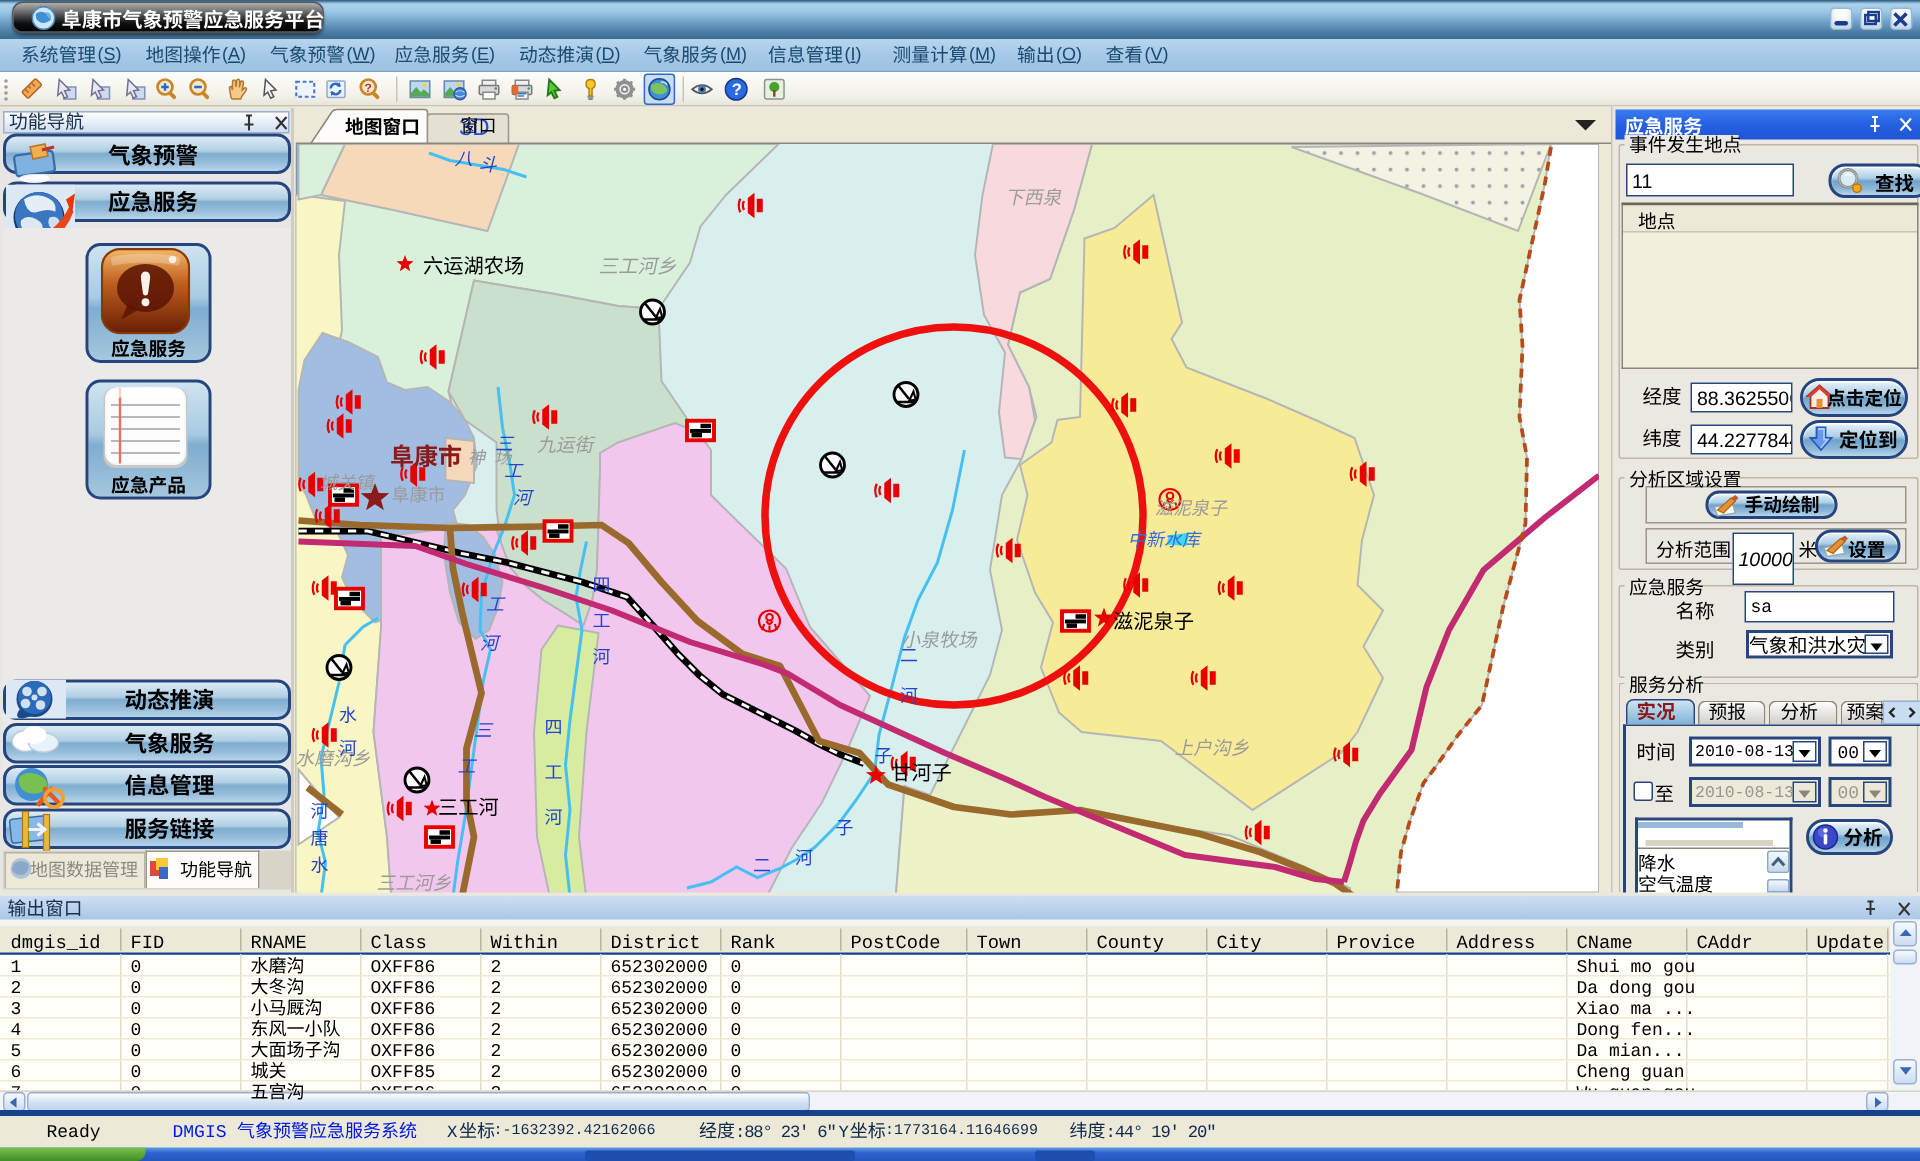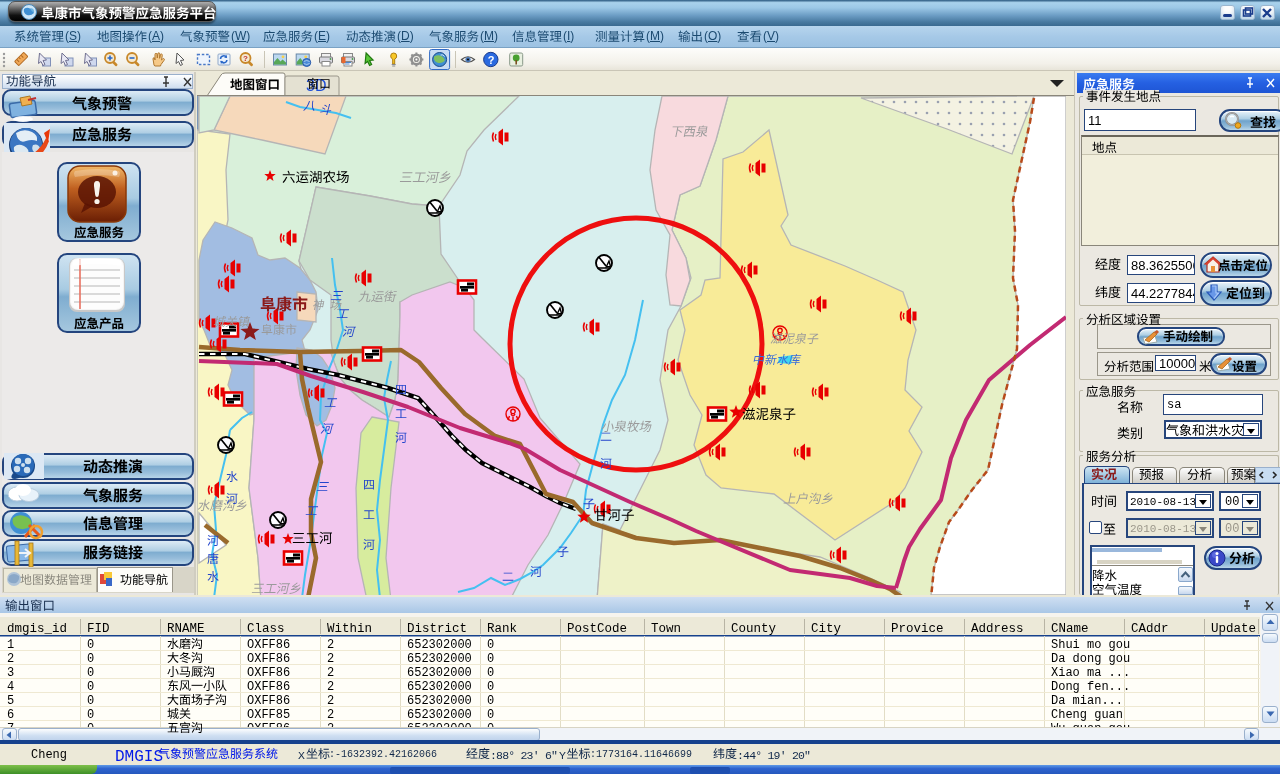--- a/index.html
+++ b/index.html
@@ -483,21 +483,21 @@
     <div class="pbtn" style="left:125px;top:209px;width:72px;height:26px;border-radius:13px"></div>
     <svg class="abs" style="left:130px;top:212px" width="18" height="20" viewBox="0 0 18 20">
 <path d="M6 2 L12 2 L12 9 L16 9 L9 17 L2 9 L6 9 Z" fill="#6898e8" stroke="#2858b8" stroke-width="1.2"></path>
 <path d="M7 3 L11 3 L11 10 L13.5 10 L9 15.5" fill="none" stroke="#a8c8f8" stroke-width="1.2"></path>
     </svg>
     <div class="gbox" style="left:4px;top:247px;width:200px;height:62px"></div>
     <div class="abs" style="left:8px;top:241px;width:76px;height:12px;background:#ebe8e1"></div>
     <div class="abs" style="left:22px;top:253px;width:174px;height:25px;border:1px solid #9a968a"></div>
     <div class="pbtn" style="left:62px;top:256px;width:88px;height:19px;border-radius:9px"></div>
     <div class="abs" style="left:22px;top:281px;width:174px;height:24px;border:1px solid #9a968a"></div>
-    <input class="inp" style="left: 80px; top: 284px; width: 41px; height: 16px;" value="10000">
+    <input class="inp" style="left: 80px; top: 284px; width: 41px; height: 35px; font-style: italic;" value="10000">
     <div class="pbtn" style="left:135px;top:282px;width:57px;height:22px;border-radius:11px"></div>
     <svg class="abs" style="left:66px;top:258px" width="20" height="16" viewBox="0 0 20 16">
 <path d="M2 9 L14 7 L16 13 L4 15 Z" fill="#fdfdfd" stroke="#9aa"></path>
 <path d="M4 11 L13 3 L16 5 L8 13 Z" fill="#e89038" stroke="#a86818" stroke-width="0.8"></path>
 <path d="M13 3 L16 1 L18 3 L16 5Z" fill="#c85828"></path>
     </svg>
     <svg class="abs" style="left:139px;top:285px" width="20" height="16" viewBox="0 0 20 16">
 <path d="M2 9 L14 7 L16 13 L4 15 Z" fill="#fdfdfd" stroke="#9aa"></path>
 <path d="M4 11 L13 3 L16 5 L8 13 Z" fill="#e89038" stroke="#a86818" stroke-width="0.8"></path>
 <path d="M13 3 L16 1 L18 3 L16 5Z" fill="#c85828"></path>
@@ -695,22 +695,22 @@
 <svg class="abs" style="left:5px;top:731px" width="8" height="8" viewBox="0 0 8 8">
     <path d="M6 0.5 L6 7.5 L1.5 4Z" fill="#3a68b0"></path>
   </svg>
 <div class="abs" style="left:18px;top:728px;width:522px;height:13px;background:linear-gradient(180deg,#fdfefe,#cfdff2 60%,#c0d4ec);border:1px solid #9ab0cc;border-radius:3px"></div>
 <div class="abs" style="left:1244px;top:728px;width:15px;height:13px;background:linear-gradient(180deg,#f6fafd,#cbdcf2);border:1px solid #9ab0cc;border-radius:3px"></div>
 <svg class="abs" style="left:1248px;top:731px" width="8" height="8" viewBox="0 0 8 8">
     <path d="M2 0.5 L2 7.5 L6.5 4Z" fill="#3a68b0"></path>
   </svg>
 <div class="abs" style="left:0;top:740px;width:1280px;height:2px;background:#16418c"></div>
 <div id="statusbar" class="abs"></div>
-<span class="abs mono" style="left:31px;top:748px;font-size:12px">Cheng</span>
-<span class="abs mono" style="left:115px;top:748px;font-size:16px;color:#0018e8">DMGIS</span>
+<span class="abs mono" style="left:31px;top:748px;font-size:12px">Ready</span>
+<span class="abs mono" style="left:115px;top:748px;font-size:12px;color:#0018e8">DMGIS</span>
 <span class="abs mono" style="left:298px;top:749px;font-size:11.5px;color:#10284a">X</span>
 <span class="abs mono" style="left:329px;top:749px;font-size:10px;color:#10284a">:-1632392.42162066</span>
 <span class="abs mono" style="left:490px;top:749px;font-size:11.5px;color:#10284a;letter-spacing:-0.8px">:88° 23′ 6″</span>
 <span class="abs mono" style="left:559px;top:749px;font-size:11.5px;color:#10284a">Y</span>
 <span class="abs mono" style="left:590px;top:749px;font-size:10px;color:#10284a">:1773164.11646699</span>
 <span class="abs mono" style="left:737px;top:749px;font-size:11.5px;color:#10284a;letter-spacing:-0.8px">:44° 19′ 20″</span>
 <div id="taskbar" class="abs"></div>
 <div class="abs" style="left:0;top:765px;width:97px;height:9px;background:linear-gradient(180deg,#7ec04a,#3d8f27);border-radius:0 0 6px 0"></div>
 <div class="abs" style="left:390px;top:767px;width:180px;height:7px;background:#1e4fb0;border-radius:2px"></div>
 <div class="abs" style="left:690px;top:767px;width:40px;height:7px;background:#1e4fb0;border-radius:2px"></div>

